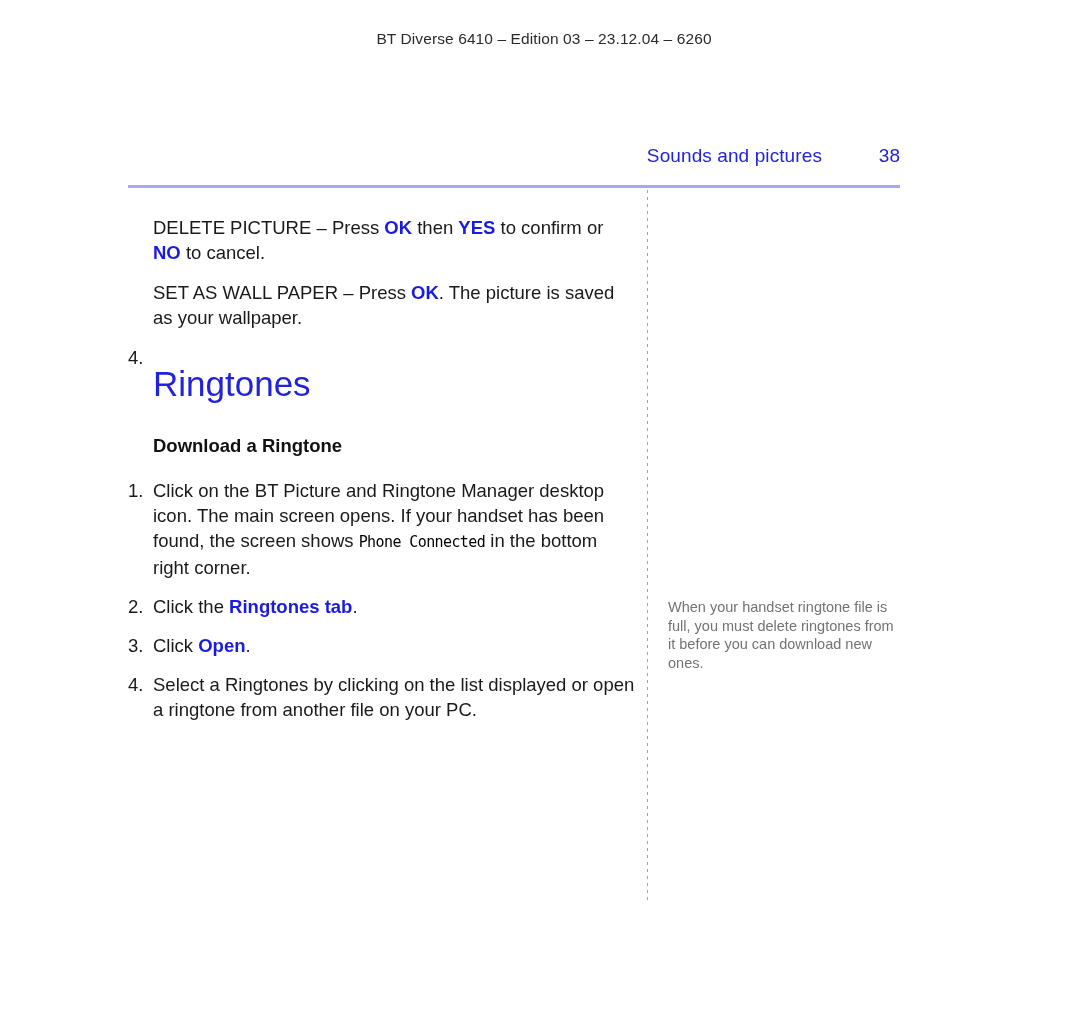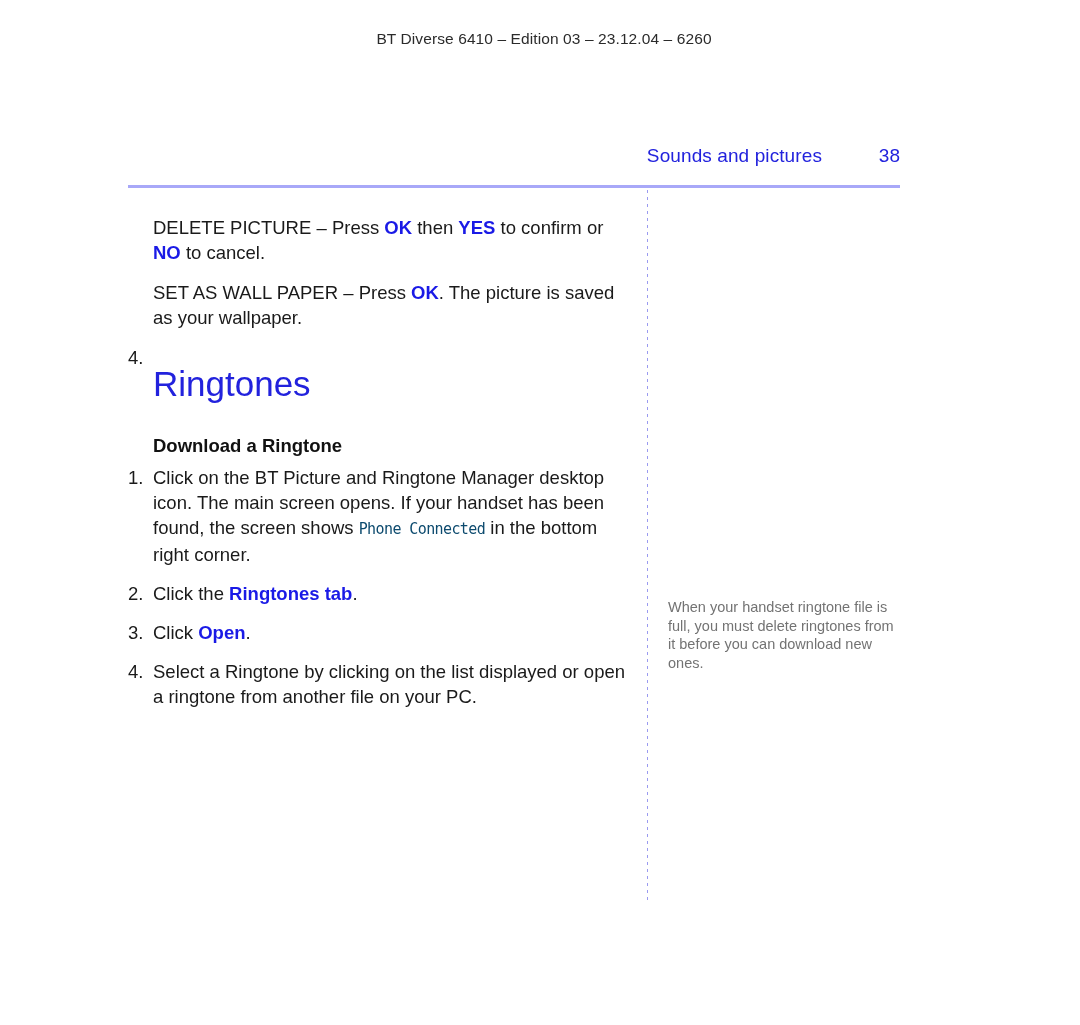--- a/index.html
+++ b/index.html
@@ -108,21 +108,21 @@
     left: 0;
     top: 0;
     width: 20px;
     text-align: left;
   }
 
   .lcd {
     font-family: "DejaVu Sans Mono", monospace;
     font-size: 15px;
     letter-spacing: -0.6px;
-    color: #0c4a6e;
+    color: #000000;
   }
 
   
   h1.chapter {
     font-size: 35px;
     font-weight: normal;
     color: #2222dd;
     margin: 0;
     padding: 0 0 0 25px;
     line-height: 40px;
@@ -130,21 +130,21 @@
   .h1-wrap { margin: 34px 0 21px 0; }
 
   h2.sub {
     font-size: 18.5px;
     font-weight: bold;
     color: #111111;
     margin: 0;
     padding: 0 0 0 25px;
     line-height: 24px;
   }
-  .h2-wrap { margin: 30px 0 7px 0; }
+  .h2-wrap { margin: 30px 0 20px 0; }
 
   .body-block { margin-bottom: 0; }
 
   
   .side-col {
     position: absolute;
     top: 598px;
     left: 668px;
     width: 232px;
   }
@@ -198,20 +198,20 @@
     <span>Click the <span class="kbd">Ringtones tab</span>.</span>
   </div>
 
   <div class="step">
     <span class="num">3.</span>
     <span>Click <span class="kbd">Open</span>.</span>
   </div>
 
   <div class="step">
     <span class="num">4.</span>
-    <span>Select a Ringtone by clicking on the list displayed or open a ringtone from another file on your PC.</span>
+    <span>Select a Ringtones by clicking on the list displayed or open a ringtone from another file on your PC.</span>
   </div>
 
 </div>
 
 <div class="side-col">
   <p class="side-note">When your handset ringtone file is full, you must delete ringtones from it before you can download new ones.</p>
 </div>
 
 </body></html>

